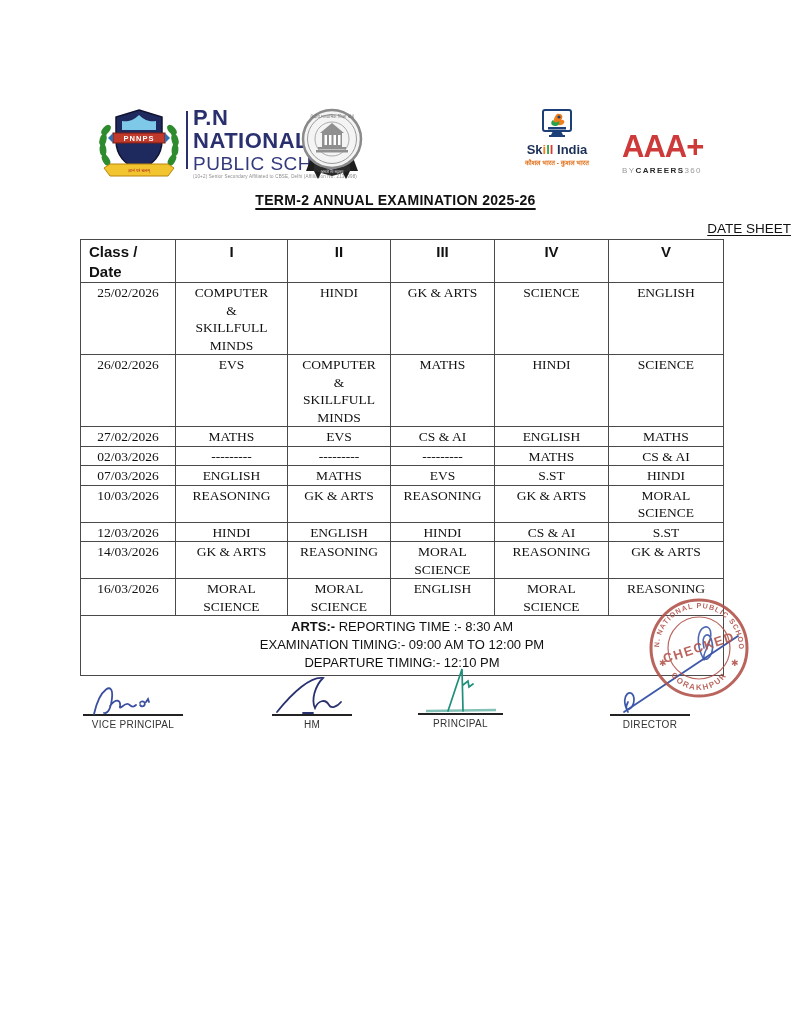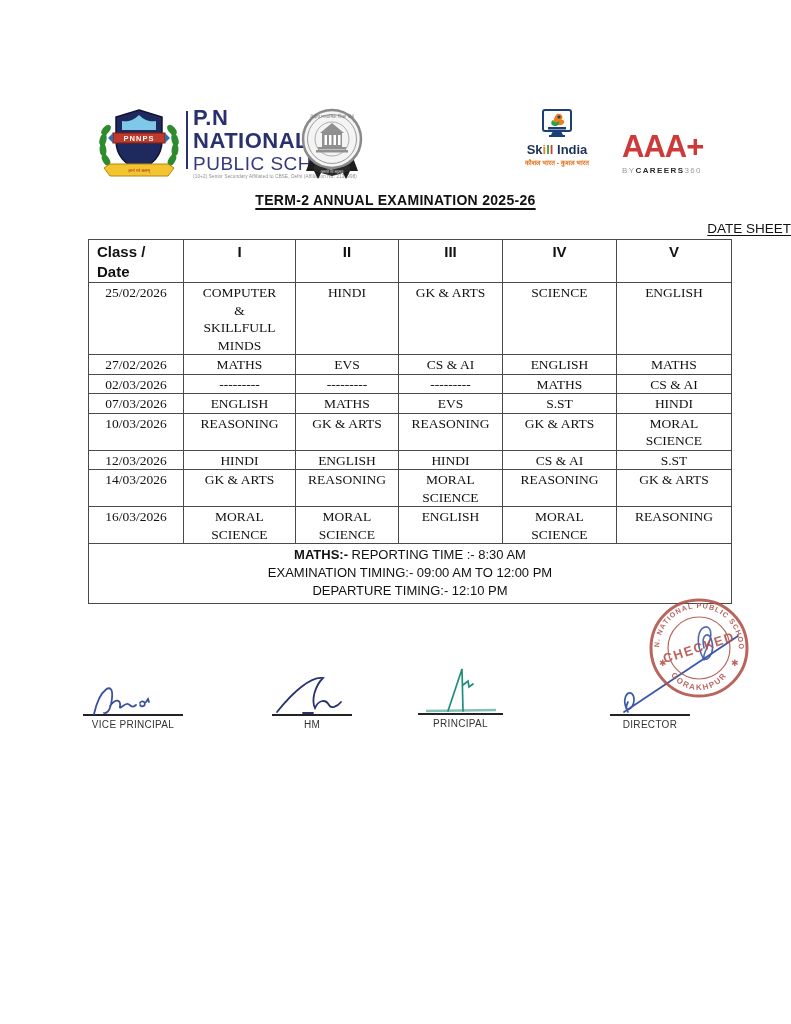--- a/index.html
+++ b/index.html
@@ -26,21 +26,21 @@
   .aaa-sub b { color:#2a2a2a; }
 
   
   .page-title { position:absolute; top:192px; left:0; width:100%; text-align:center;
     font-size:14px; font-weight:bold; color:#111; letter-spacing:.3px;
     text-decoration:underline; text-underline-offset:3px; text-decoration-thickness:2px; }
   .page-subtitle { position:absolute; top:221px; left:0; width:100%; text-align:right;
     font-size:13.5px; color:#111; text-decoration:underline; text-underline-offset:2px; }
 
   
-  table.sheet { position:absolute; left:88px; top:239px; width:643px; border-collapse:collapse; table-layout:fixed; }
+  table.sheet { position:absolute; left:80px; top:239px; width:643px; border-collapse:collapse; table-layout:fixed; }
   table.sheet th, table.sheet td { border:1px solid #4a4a4a; vertical-align:top; }
   table.sheet th { font-family:"Liberation Sans", sans-serif; font-size:15px; font-weight:bold;
     color:#111; text-align:center; height:43px; line-height:20px; padding-top:2px; }
   table.sheet th.corner { text-align:left; padding-left:8px; white-space:pre-line; }
   table.sheet td { font-family:"Liberation Serif", serif; font-size:13.5px; color:#111;
     text-align:center; line-height:17.5px; padding:1px 2px 0 2px; white-space:pre-line; }
   table.sheet td.date-cell { white-space:nowrap; }
   tr.note-row td { font-family:"Liberation Sans", sans-serif; font-size:13px; line-height:18px;
     text-align:center; padding:2px 0 3px 0; white-space:normal; }
   tr.note-row b { font-weight:bold; }
@@ -170,20 +170,31 @@
           <td>COMPUTER
 &amp;
 SKILLFULL
 MINDS</td>
           <td>HINDI</td>
           <td>GK &amp; ARTS</td>
           <td>SCIENCE</td>
           <td>ENGLISH</td>
         </tr>
         <tr>
+          <td class="date-cell">26/02/2026</td>
+          <td>EVS</td>
+          <td>COMPUTER
+&amp;
+SKILLFULL
+MINDS</td>
+          <td>MATHS</td>
+          <td>HINDI</td>
+          <td>SCIENCE</td>
+        </tr>
+        <tr>
           <td class="date-cell">27/02/2026</td>
           <td>MATHS</td>
           <td>EVS</td>
           <td>CS &amp; AI</td>
           <td>ENGLISH</td>
           <td>MATHS</td>
         </tr>
         <tr>
           <td class="date-cell">02/03/2026</td>
           <td>---------</td>
@@ -234,21 +245,21 @@
 SCIENCE</td>
           <td>ENGLISH</td>
           <td>MORAL
 SCIENCE</td>
           <td>REASONING</td>
         </tr>
       </tbody>
     <tfoot>
       <tr class="note-row">
         <td colspan="6">
-          <b>MATHS:-</b><span> REPORTING TIME :- 8:30 AM</span><br>
+          <b>ARTS:-</b><span> REPORTING TIME :- 8:30 AM</span><br>
           <span>EXAMINATION TIMING:- 09:00 AM TO 12:00 PM</span><br>
           <span>DEPARTURE TIMING:- 12:10 PM</span>
         </td>
       </tr>
     </tfoot>
   </table>
 
   <div class="sig" style="left:272px; top:672px; width:80px;">
     <svg width="78" height="44" viewBox="0 0 78 44">
       <path d="M4,40 C20,20 38,4 50,6 C42,14 38,28 42,36 C45,29 52,26 56,33 c2,4 8,2 12,-3 M30,41 l10,0" fill="none" stroke="#2a3170" stroke-width="1.8" stroke-linecap="round"></path>

